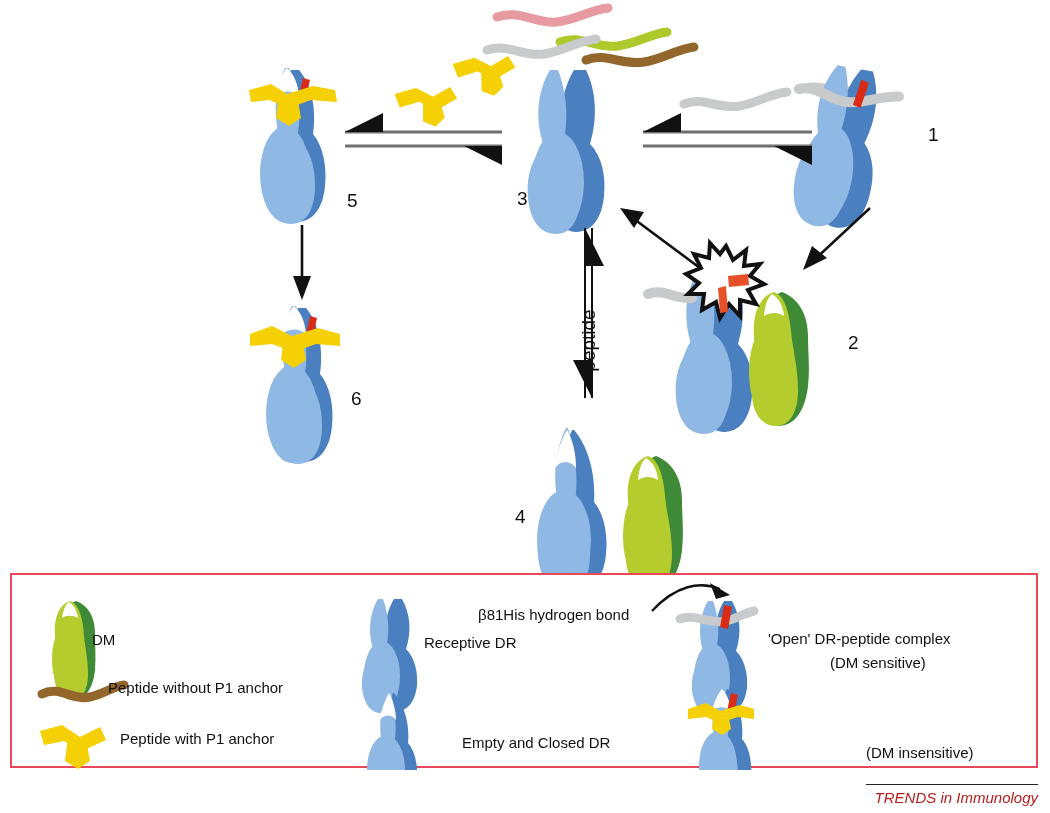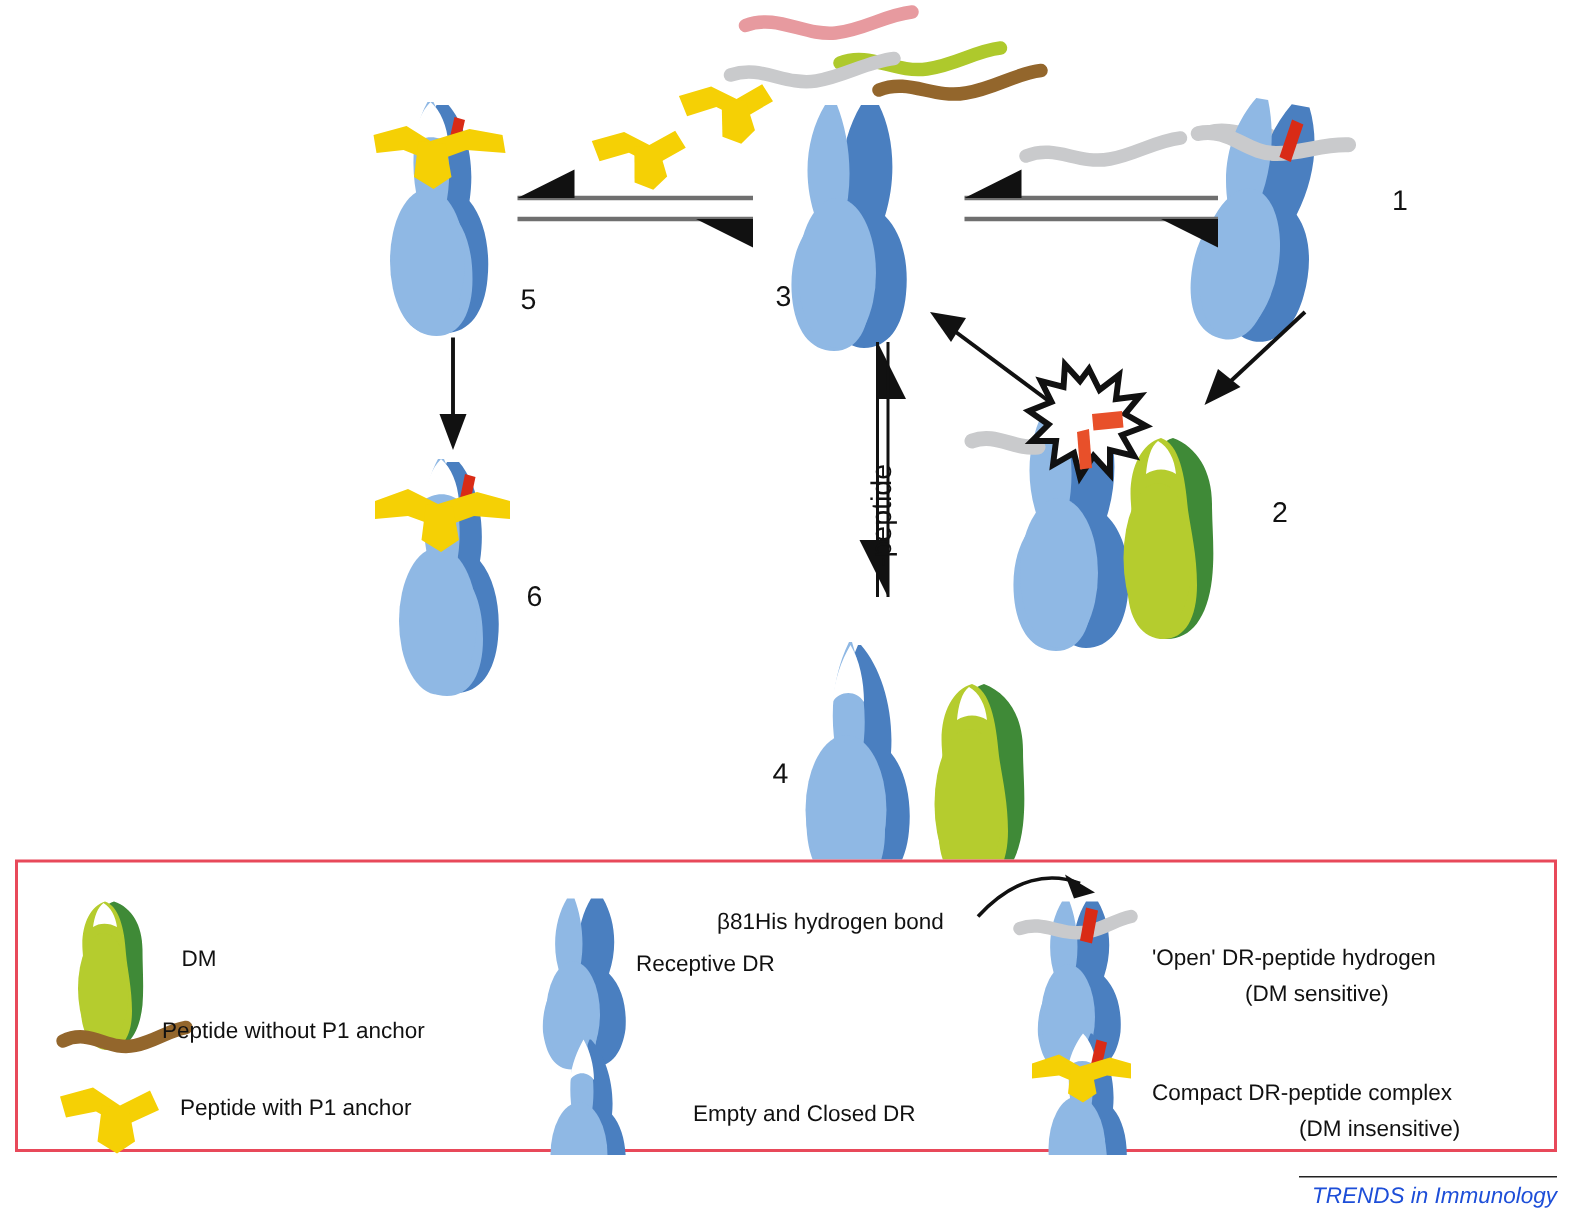--- a/index.html
+++ b/index.html
@@ -7,21 +7,21 @@
        font-family:"Liberation Sans", sans-serif;color:#111;}
   #stage{position:absolute;left:0;top:0;width:1050px;height:813px;}
   svg.layer{position:absolute;left:0;top:0;width:1050px;height:813px;}
   .numlbl{position:absolute;font-size:19px;color:#111;font-family:"Liberation Sans",sans-serif;}
   .legend-box{position:absolute;left:10px;top:573px;width:1028px;height:195px;
       border:2px solid #e8495a;box-sizing:border-box;background:#fff;}
   .ltext{position:absolute;font-size:15px;color:#111;line-height:23px;
          font-family:"Liberation Sans",sans-serif;white-space:pre;}
   .ltext.center{text-align:center;}
   .credit{position:absolute;right:12px;top:789px;font-style:italic;font-size:15px;
-          font-family:"Liberation Sans",sans-serif;color:#1d4ed8;}
+          font-family:"Liberation Sans",sans-serif;color:#b91c1c;}
   .credit-rule{position:absolute;right:12px;top:784px;width:172px;height:1px;background:#222;}
   .pep-rot{position:absolute;font-size:19px;color:#111;
       transform:rotate(-90deg);transform-origin:left top;white-space:nowrap;
       font-family:"Liberation Sans",sans-serif;}
 </style>
 </head>
 <body>
 
 <div id="stage">
 
@@ -291,32 +291,31 @@
         <path d="M18,0 C11,14 8,34 13,53 C4,61 -2,74 -1,90 C1,105 8,116 19,116
                  C30,116 36,104 36,88 C36,73 32,61 25,54 C29,34 24,14 20,0 Z" fill="#8fb8e4"></path>
         <ellipse cx="16" cy="79" rx="19" ry="35" fill="#8fb8e4"></ellipse>
         <path d="M20,2 C25,7 28,15 29,24 C24,19 15,19 10,24 C12,15 16,7 20,2 Z" fill="#ffffff"></path>
         <path d="M29,6 L36,8 L32,26 L25,24 Z" fill="#d92b16"></path>
         <path d="M-14,22 L4,16 L18,24 L38,18 L52,22 L52,32 L36,30 L18,36 L4,30 L-14,32 Z" fill="#f5d005"></path>
         <path d="M12,24 L26,26 L29,42 L20,48 L10,42 Z" fill="#f5d005"></path>
       </g>
     </svg>
 
-    <div class="ltext" style="left:109px;top:53px;">DM</div>
+    <div class="ltext" style="left:80px;top:53px;">DM</div>
     <div class="ltext" style="left:96px;top:101px;text-align:center;">Peptide without P1 anchor</div>
     <div class="ltext" style="left:108px;top:152px;">Peptide with P1 anchor</div>
 
     <div class="ltext" style="left:412px;top:56px;">Receptive DR</div>
     <div class="ltext" style="left:414px;top:156px;margin-left:36px;">Empty and Closed DR</div>
 
     <div class="ltext" style="left:466px;top:28px;">β81His hydrogen bond</div>
 
-    <div class="ltext center" style="left:756px;top:52px;">'Open' DR-peptide hydrogen</div>
+    <div class="ltext center" style="left:756px;top:52px;">'Open' DR-peptide complex</div>
     <div class="ltext center" style="left:818px;top:76px;">(DM sensitive)</div>
 
-    <div class="ltext center" style="left:756px;top:142px;">Compact DR-peptide complex</div>
     <div class="ltext center" style="left:812px;top:166px;margin-left:42px;">(DM insensitive)</div>
   </div>
 
   <div class="credit-rule"></div>
   <div class="credit">TRENDS in Immunology</div>
 
 </div>
 
 </body></html>

